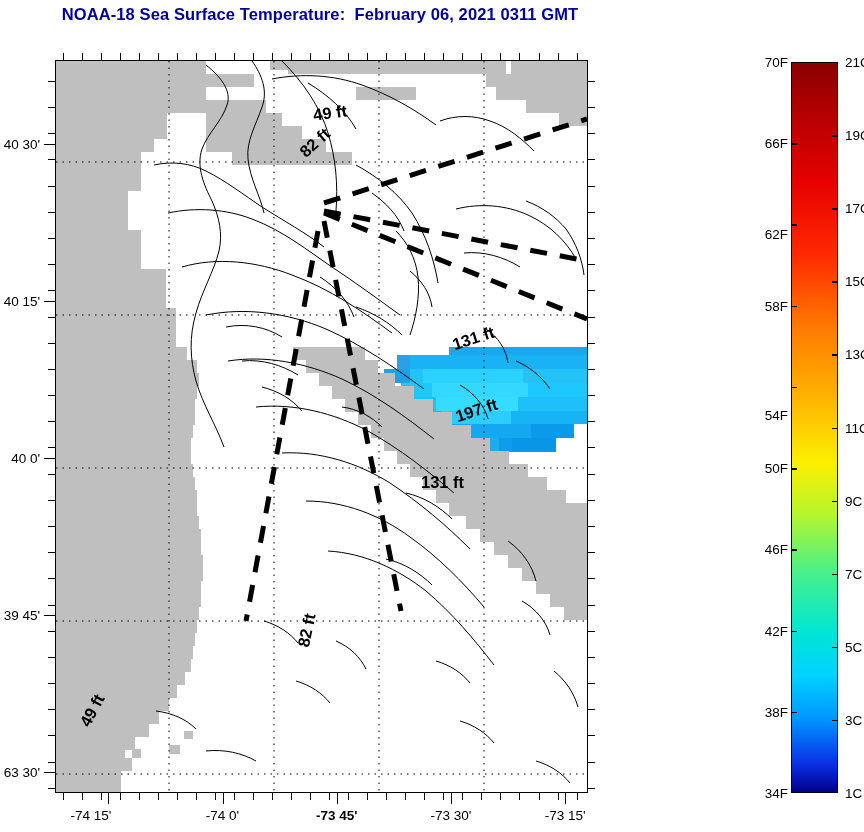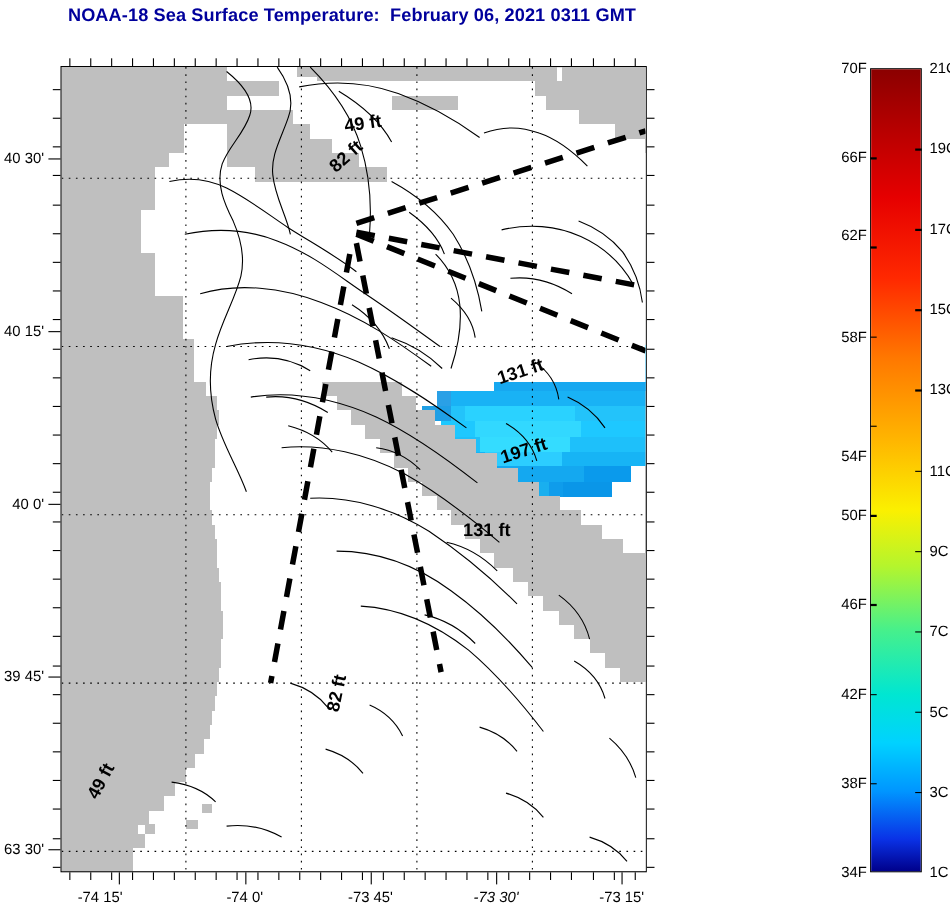--- a/index.html
+++ b/index.html
@@ -388,23 +388,23 @@
     <div class="tickmark tick-x" style="left: 538.509px; top: 53px;"></div>
     <div class="tickmark tick-x" style="left: 557.544px; top: 793px;"></div>
     <div class="tickmark tick-x" style="left: 557.544px; top: 53px;"></div>
     <div class="tickmark tick-x" style="left: 576.579px; top: 793px;"></div>
     <div class="tickmark tick-x" style="left: 576.579px; top: 53px;"></div>
     <div class="tickmark tick-x major" style="left: 108.314px; top: 793px;"></div>
     <div class="axlabel axlabel-x" style="left: 91px; top: 808px;">-74 15'</div>
     <div class="tickmark tick-x major" style="left: 222.525px; top: 793px;"></div>
     <div class="axlabel axlabel-x" style="left: 222.525px; top: 808px;">-74 0'</div>
     <div class="tickmark tick-x major" style="left: 336.736px; top: 793px;"></div>
-    <div class="axlabel axlabel-x" style="left: 336.736px; top: 808px;">-73 45'</div>
+    <div class="axlabel axlabel-x" style="left: 336.736px; top: 808px; font-weight: bold;">-73 45'</div>
     <div class="tickmark tick-x major" style="left: 450.947px; top: 793px;"></div>
-    <div class="axlabel axlabel-x" style="left: 450.947px; top: 808px; font-style: italic;">-73 30'</div>
+    <div class="axlabel axlabel-x" style="left: 450.947px; top: 808px;">-73 30'</div>
     <div class="tickmark tick-x major" style="left: 565.158px; top: 793px;"></div>
     <div class="axlabel axlabel-x" style="left: 565.158px; top: 808px;">-73 15'</div>
     <div class="tickmark tick-y" style="left: 48px; top: 787.785px;"></div>
     <div class="tickmark tick-y" style="left: 588px; top: 787.785px;"></div>
     <div class="tickmark tick-y" style="left: 48px; top: 761.605px;"></div>
     <div class="tickmark tick-y" style="left: 588px; top: 761.605px;"></div>
     <div class="tickmark tick-y" style="left: 48px; top: 735.425px;"></div>
     <div class="tickmark tick-y" style="left: 588px; top: 735.425px;"></div>
     <div class="tickmark tick-y" style="left: 48px; top: 709.245px;"></div>
     <div class="tickmark tick-y" style="left: 588px; top: 709.245px;"></div>
@@ -468,21 +468,21 @@
     <div class="axlabel axlabel-y" style="left: 0px; width: 40px; top: 772.077px;">63 30'</div>
   </div>
 
 <div id="colorbar-panel">
   <div id="colorbar-gradient" style="background: linear-gradient(rgb(139, 0, 0) 0%, rgb(180, 0, 0) 7%, rgb(230, 0, 0) 16%, rgb(255, 40, 0) 26%, rgb(255, 120, 0) 36%, rgb(255, 180, 0) 46%, rgb(251, 240, 0) 55%, rgb(180, 245, 45) 62%, rgb(70, 240, 140) 70%, rgb(0, 230, 210) 78%, rgb(0, 210, 255) 84%, rgb(0, 150, 255) 90%, rgb(10, 50, 230) 96%, rgb(0, 0, 139) 100%);"></div>
 </div>
 <div id="cb-labels">
     <div class="cb-label" style="left: 756px; top: 62px; transform: translateY(-50%); width: 32px; text-align: right;">70F</div>
     <div class="cb-label" style="left: 756px; top: 143.222px; transform: translateY(-50%); width: 32px; text-align: right;">66F</div>
     <div class="cb-tick" style="left: 791px; top: 143.222px; width: 6px;"></div>
-    <div class="cb-label" style="left: 756px; top: 214px; transform: translateY(-50%); width: 32px; text-align: right;">62F</div>
+    <div class="cb-label" style="left: 756px; top: 234px; transform: translateY(-50%); width: 32px; text-align: right;">62F</div>
     <div class="cb-tick" style="left: 791px; top: 224.444px; width: 6px;"></div>
     <div class="cb-label" style="left: 756px; top: 305.667px; transform: translateY(-50%); width: 32px; text-align: right;">58F</div>
     <div class="cb-tick" style="left: 791px; top: 305.667px; width: 6px;"></div>
     <div class="cb-label" style="left: 756px; top: 386.889px; transform: translateY(-50%); width: 32px; text-align: right; margin-top: 28px;">54F</div>
     <div class="cb-tick" style="left: 791px; top: 386.889px; width: 6px;"></div>
     <div class="cb-label" style="left: 756px; top: 468.111px; transform: translateY(-50%); width: 32px; text-align: right;">50F</div>
     <div class="cb-tick" style="left: 791px; top: 468.111px; width: 6px;"></div>
     <div class="cb-label" style="left: 756px; top: 549.333px; transform: translateY(-50%); width: 32px; text-align: right;">46F</div>
     <div class="cb-tick" style="left: 791px; top: 549.333px; width: 6px;"></div>
     <div class="cb-label" style="left: 756px; top: 630.556px; transform: translateY(-50%); width: 32px; text-align: right;">42F</div>

